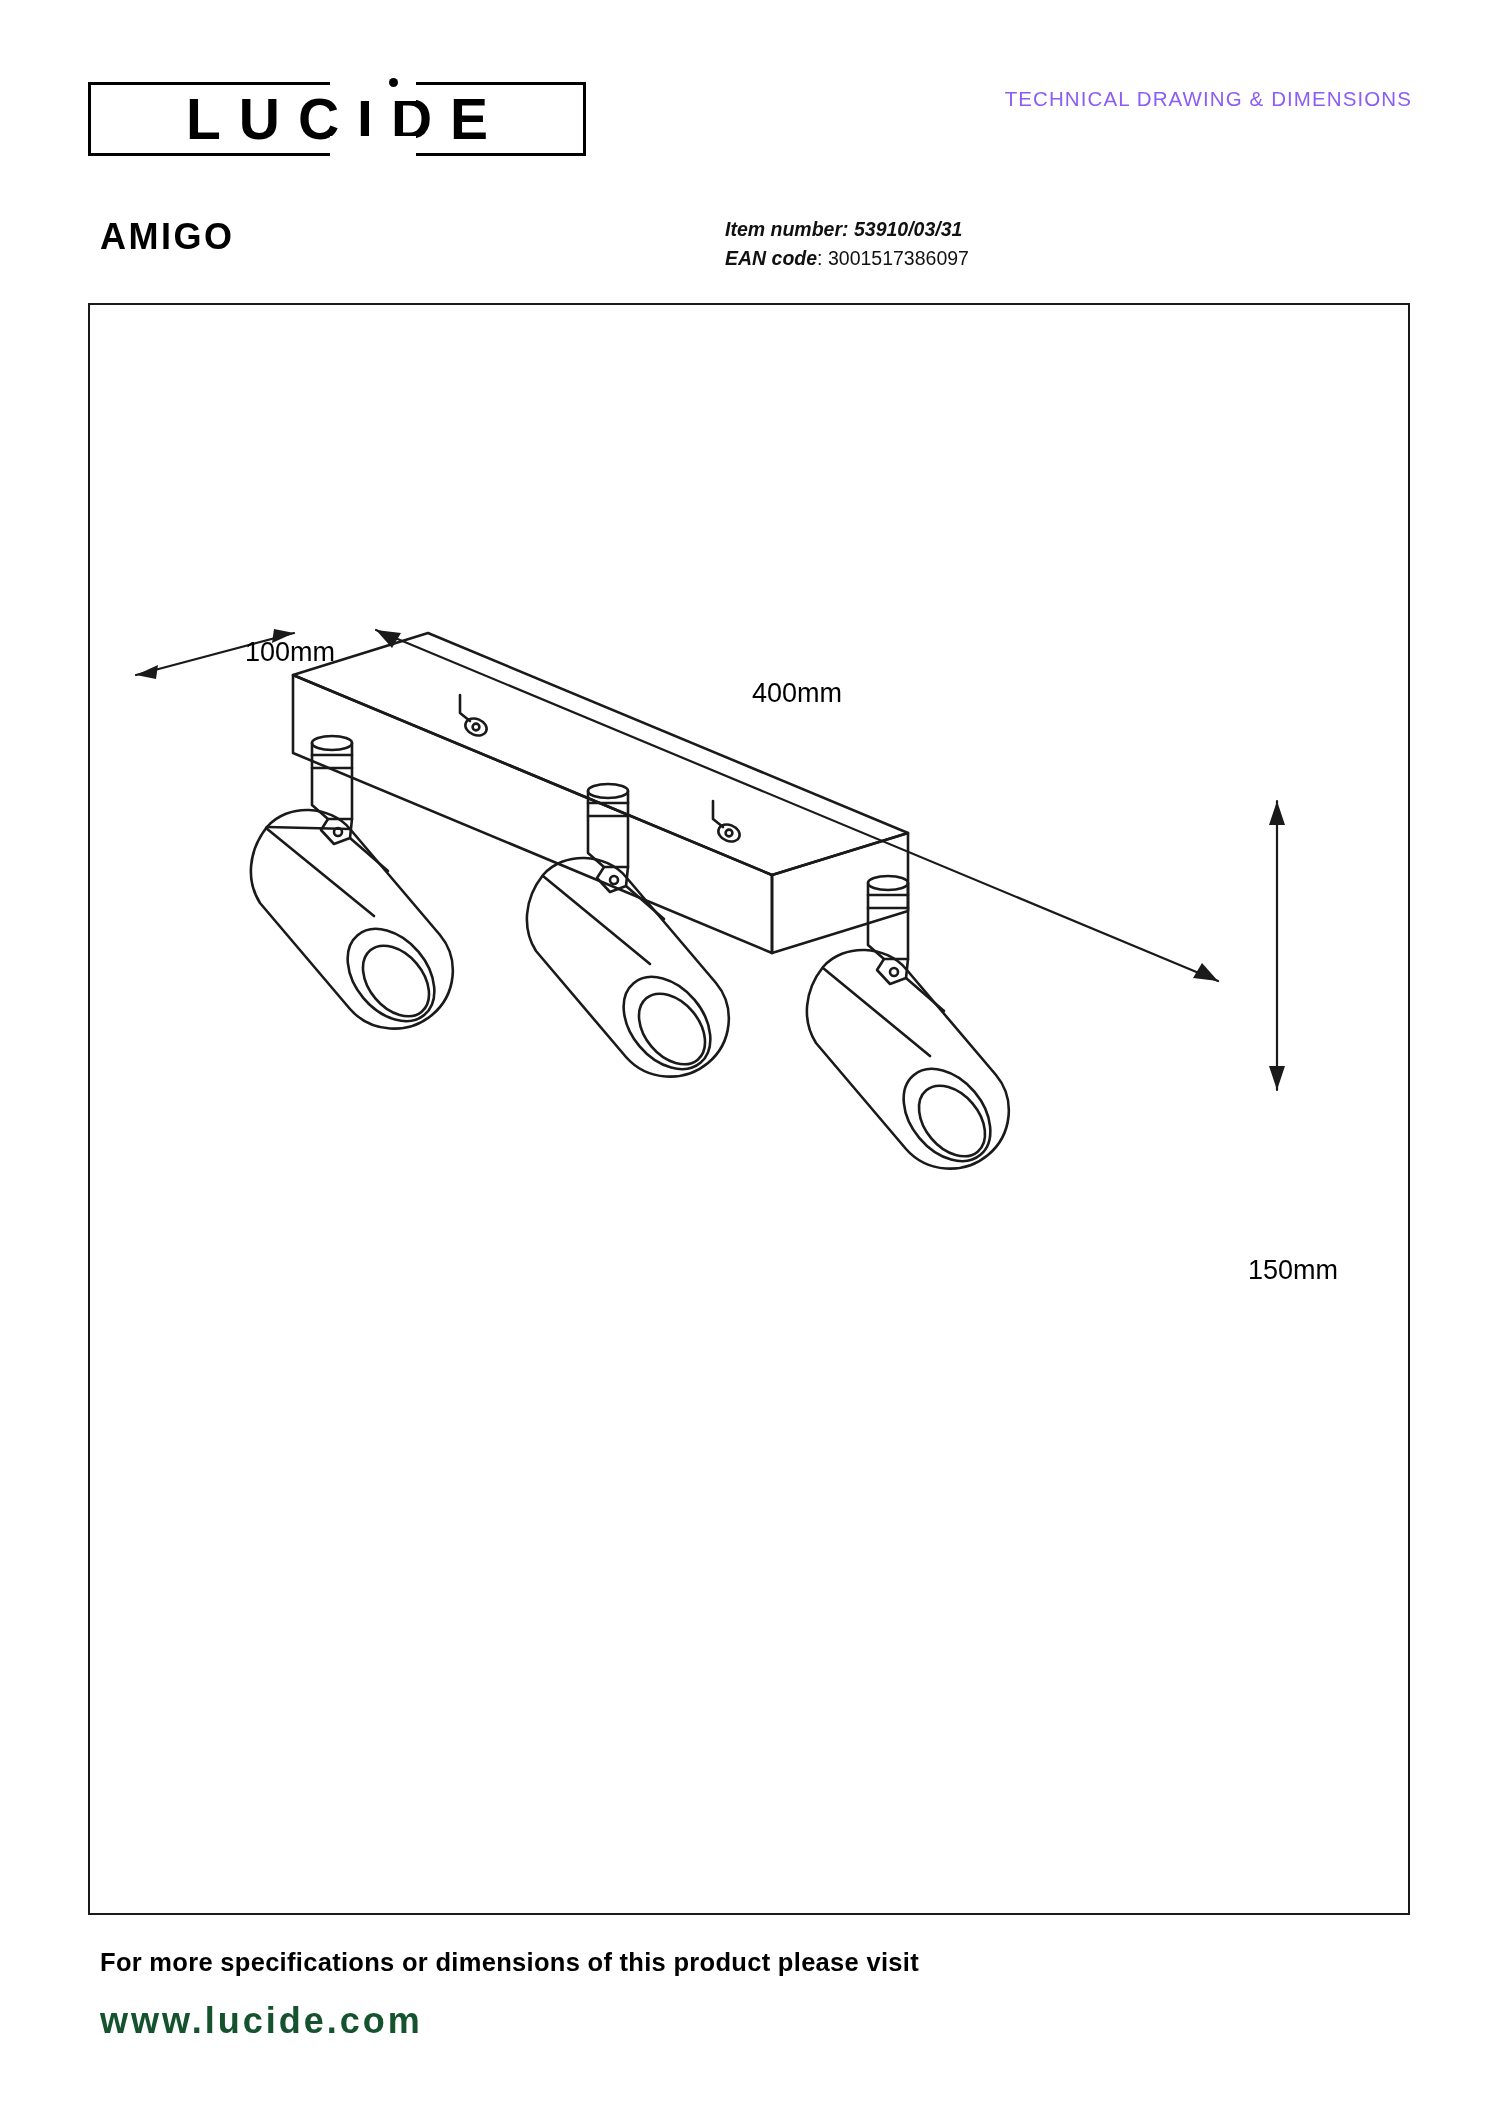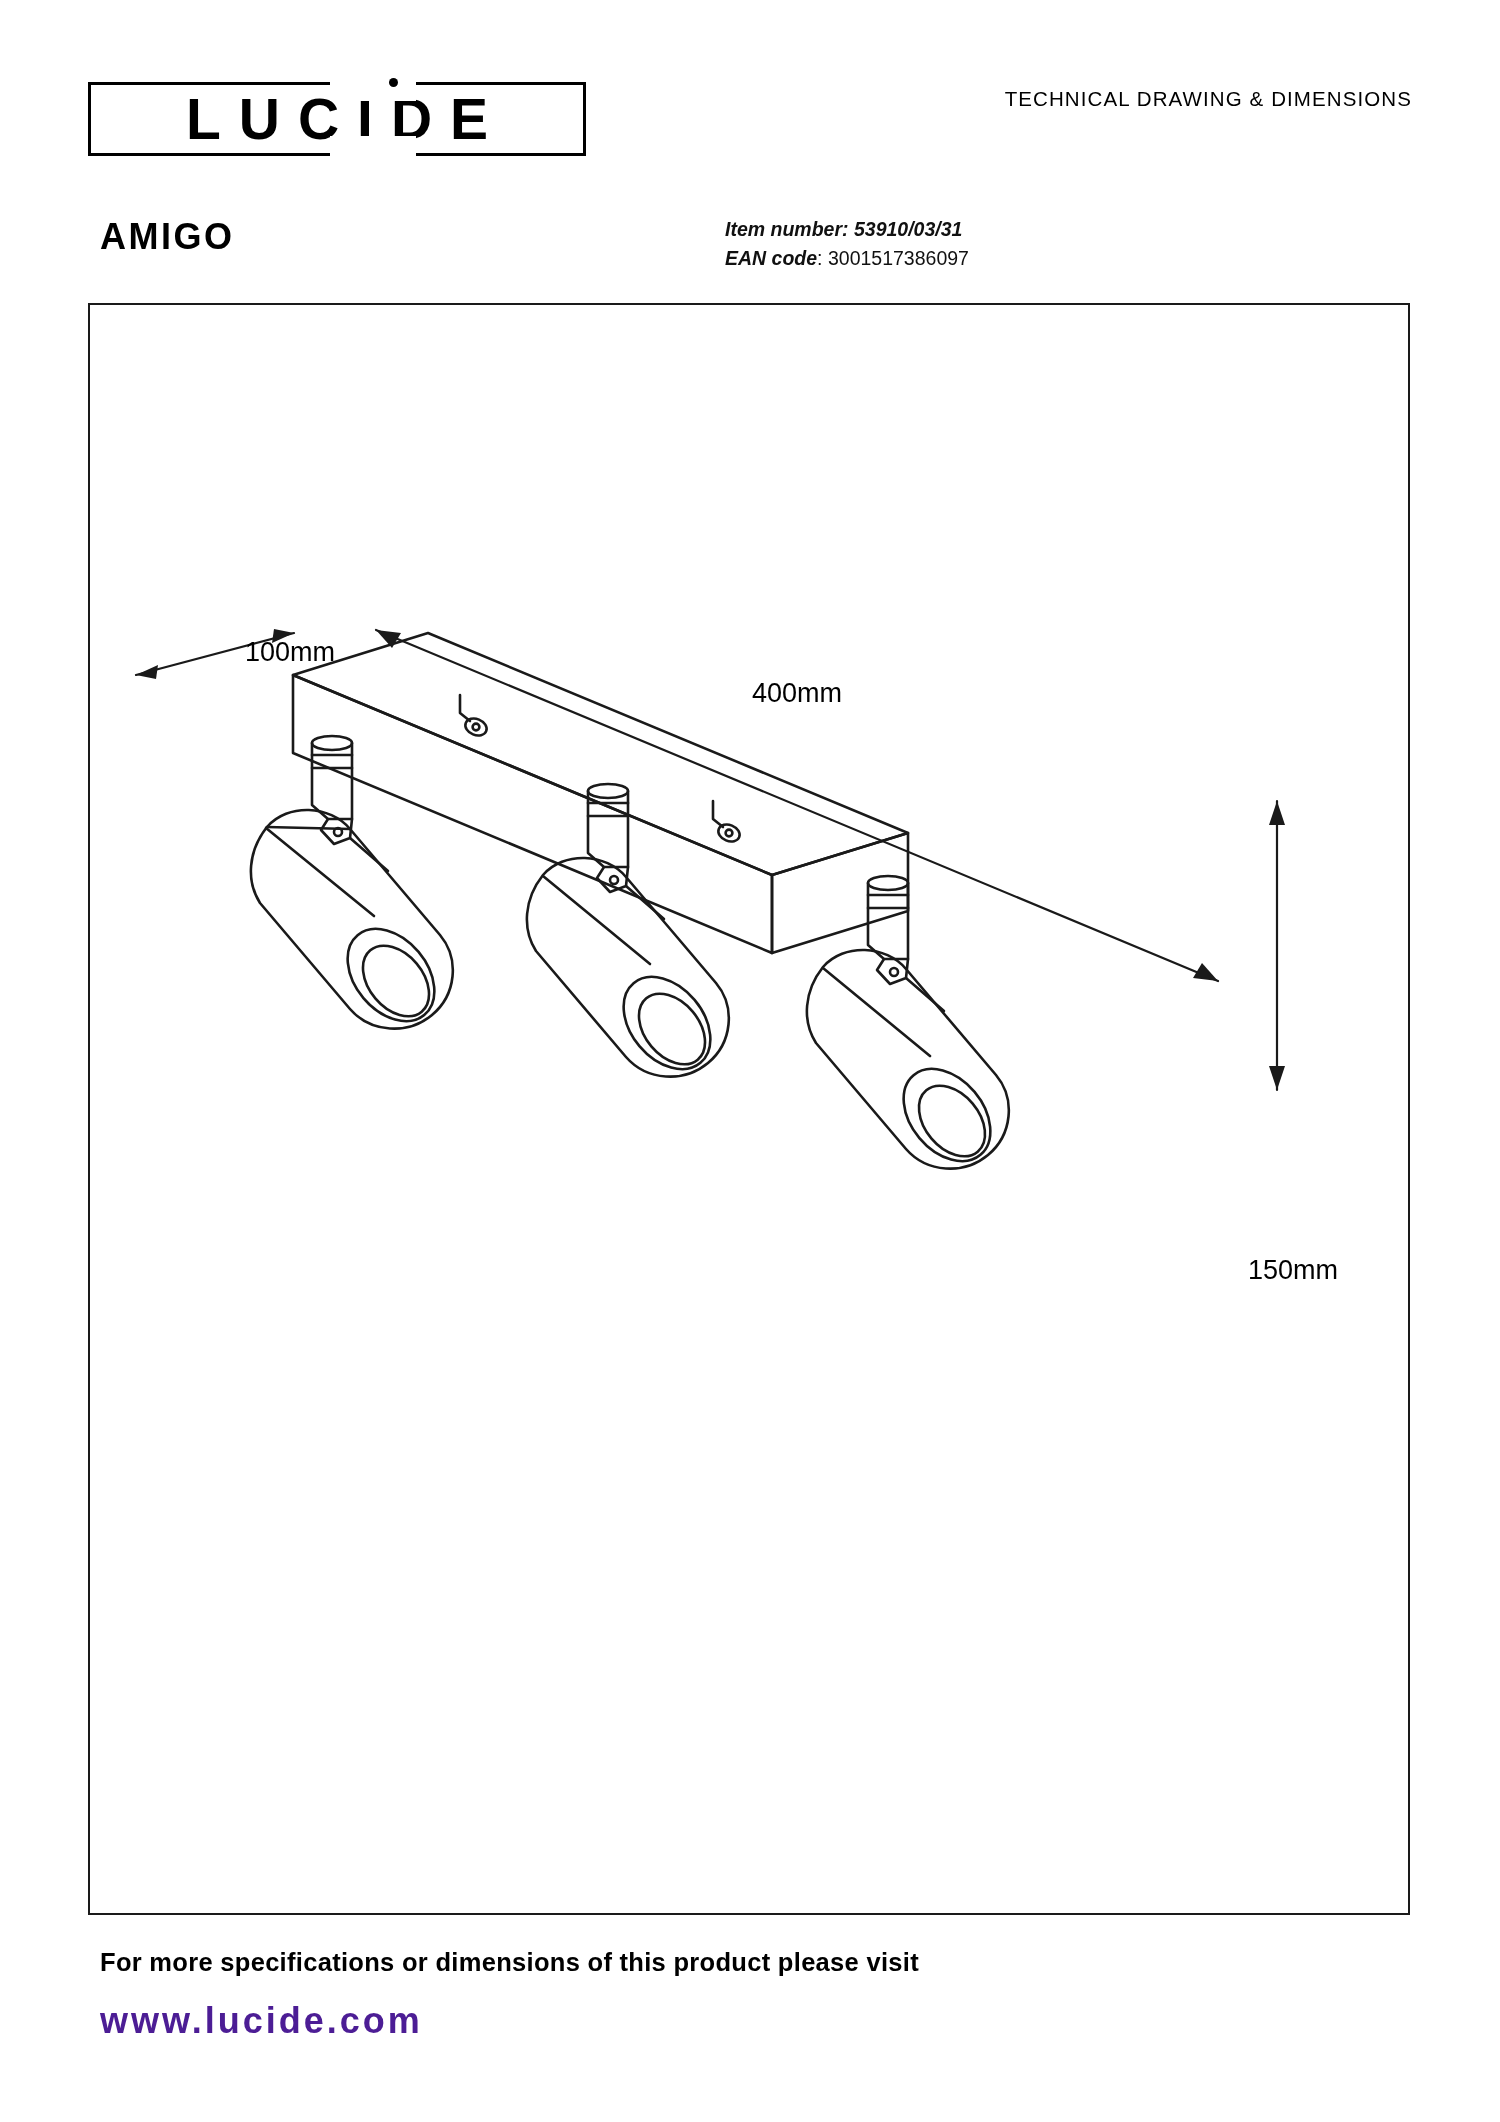--- a/index.html
+++ b/index.html
@@ -73,21 +73,21 @@
     background: #000;
     border-radius: 50%;
   }
 
   .tech-label {
     position: absolute;
     right: 88px;
     top: 87px;
     font-size: 20.5px;
     letter-spacing: 1.1px;
-    color: #000000;
+    color: #8b5cf6;
     font-weight: 400;
     text-align: right;
   }
 
   .product-title {
     position: absolute;
     left: 100px;
     top: 216px;
     font-size: 36px;
     font-weight: 700;
@@ -134,21 +134,21 @@
     letter-spacing: 0.3px;
     color: #000;
   }
   .footer-line2 {
     position: absolute;
     left: 100px;
     top: 2000px;
     font-size: 36px;
     font-weight: 700;
     letter-spacing: 3px;
-    color: #4c1d95;
+    color: #14532d;
     text-align: center;
   }
 
   .dim-label {
     position: absolute;
     font-size: 27px;
     color: #000;
     font-family: "Liberation Sans", sans-serif;
   }
 </style>

